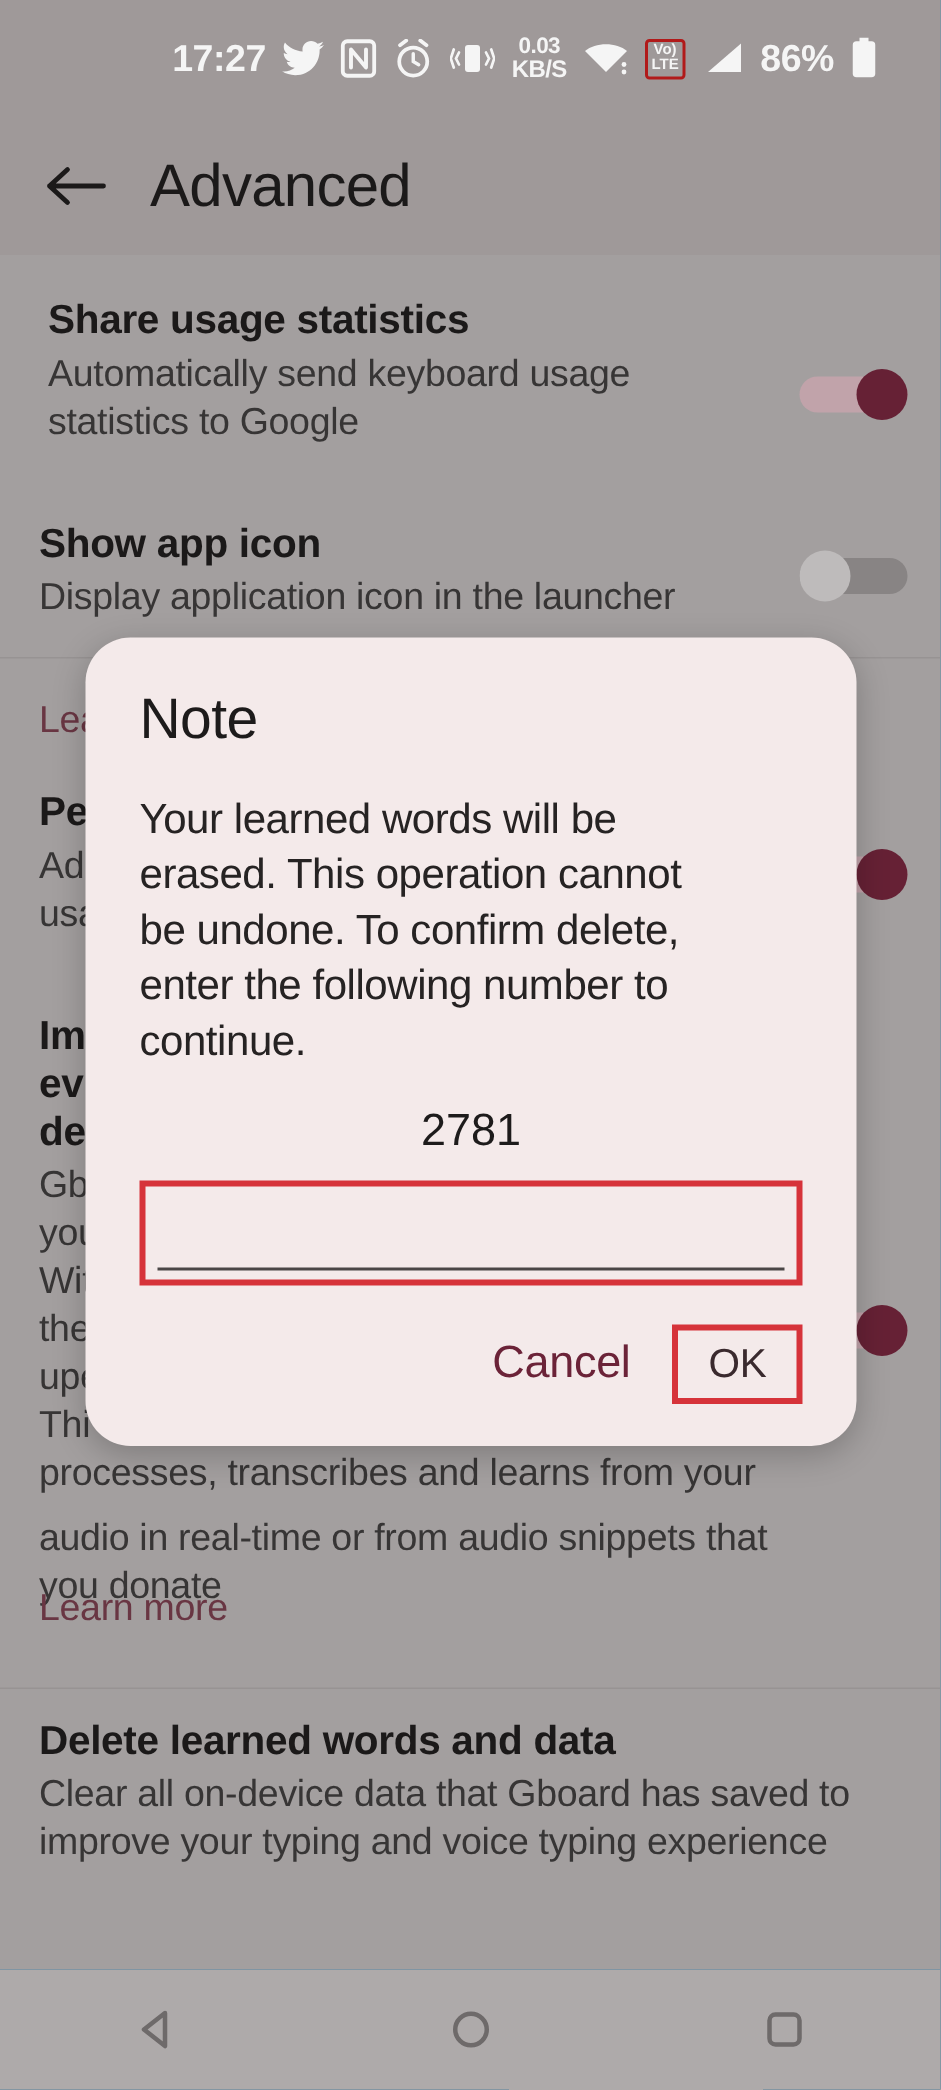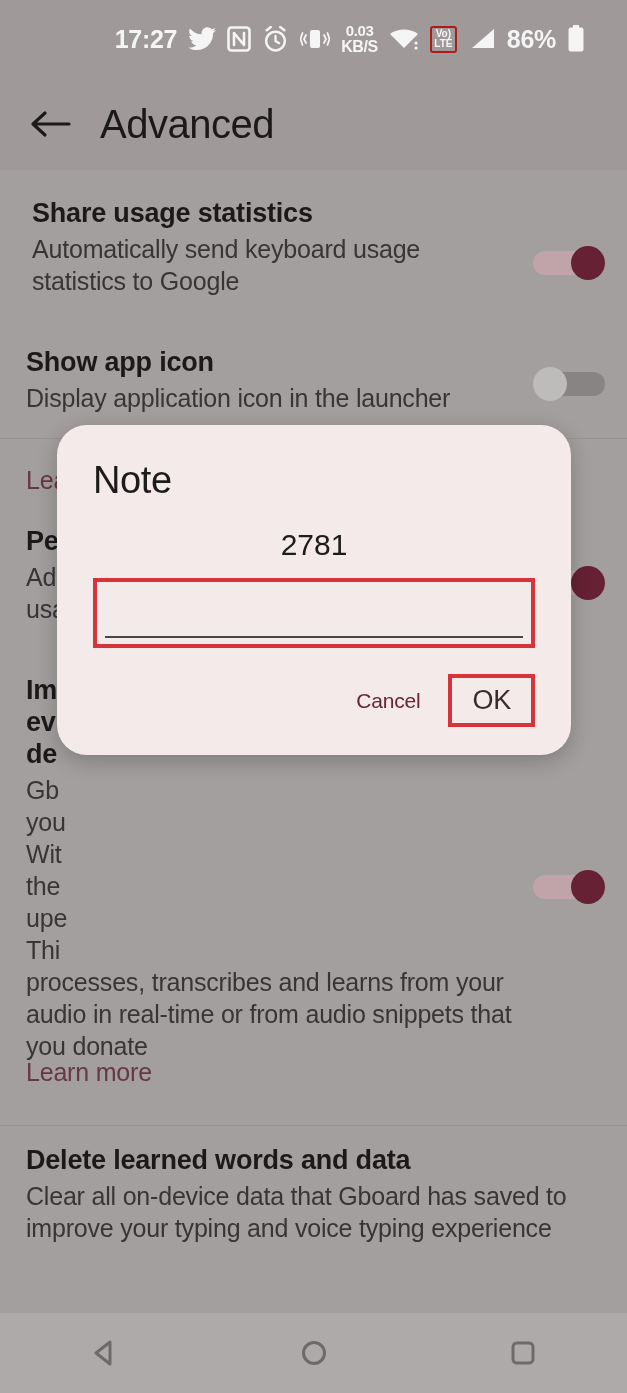--- a/index.html
+++ b/index.html
@@ -219,21 +219,21 @@
     display: flex;
     align-items: center;
     justify-content: flex-end;
     gap: 16px;
     padding-bottom: 6px;
   }
   #cancel-button {
     background: transparent;
     border: none;
     font-family: "Liberation Sans", sans-serif;
-    font-size: 21px;
+    font-size: 30px;
     color: #6b2338;
     letter-spacing: -0.2px;
     padding: 6px 12px;
     cursor: pointer;
   }
   #ok-annotation {
     border: 4px solid #d6333a;
     padding: 2px 4px;
   }
   #ok-button {
@@ -386,21 +386,21 @@
       <div class="setting-title">Im</div>
       <div class="setting-title">ev</div>
       <div class="setting-title">de</div>
       <div class="setting-sub">Gb</div>
       <div class="setting-sub" style="margin-top:0;">you</div>
       <div class="setting-sub" style="margin-top:0;">Wit</div>
       <div class="setting-sub" style="margin-top:0;">the</div>
       <div class="setting-sub" style="margin-top:0;">upe</div>
       <div class="setting-sub" style="margin-top:0;">Thi</div>
       <div class="setting-sub" style="margin-top:0;">processes, transcribes and learns from your</div>
-      <div class="setting-sub" style="margin-top:0;">audio in real-time or from audio snippets that</div>
+      <div class="setting-sub" style="margin-top:11px;">audio in real-time or from audio snippets that</div>
       <div class="setting-sub" style="margin-top:0;">you donate</div>
       <div class="toggle on" style="top:195px;">
         <div class="track"></div>
         <div class="thumb"></div>
       </div>
     </div>
 
     <div class="setting-row" style="position:absolute; top:888px; left:0; width:627px;">
       <div class="link-text">Learn more</div>
     </div>
@@ -413,20 +413,27 @@
       <div class="setting-sub" style="margin-top:0;">improve your typing and voice typing experience</div>
     </div>
 
   </div>
 
   <div id="dialog-scrim"></div>
 
   <div id="dialog">
     <div id="dialog-title">Note</div>
 
+    <div id="dialog-message">
+      <div>Your learned words will be</div>
+      <div>erased. This operation cannot</div>
+      <div>be undone. To confirm delete,</div>
+      <div>enter the following number to</div>
+      <div>continue.</div>
+    </div>
 
     <div id="dialog-number">2781</div>
 
     <div id="input-annotation">
       <input id="confirm-input" type="text" placeholder="" style="">
     </div>
 
     <div id="dialog-actions">
       <button id="cancel-button">Cancel</button>
       <div id="ok-annotation">

